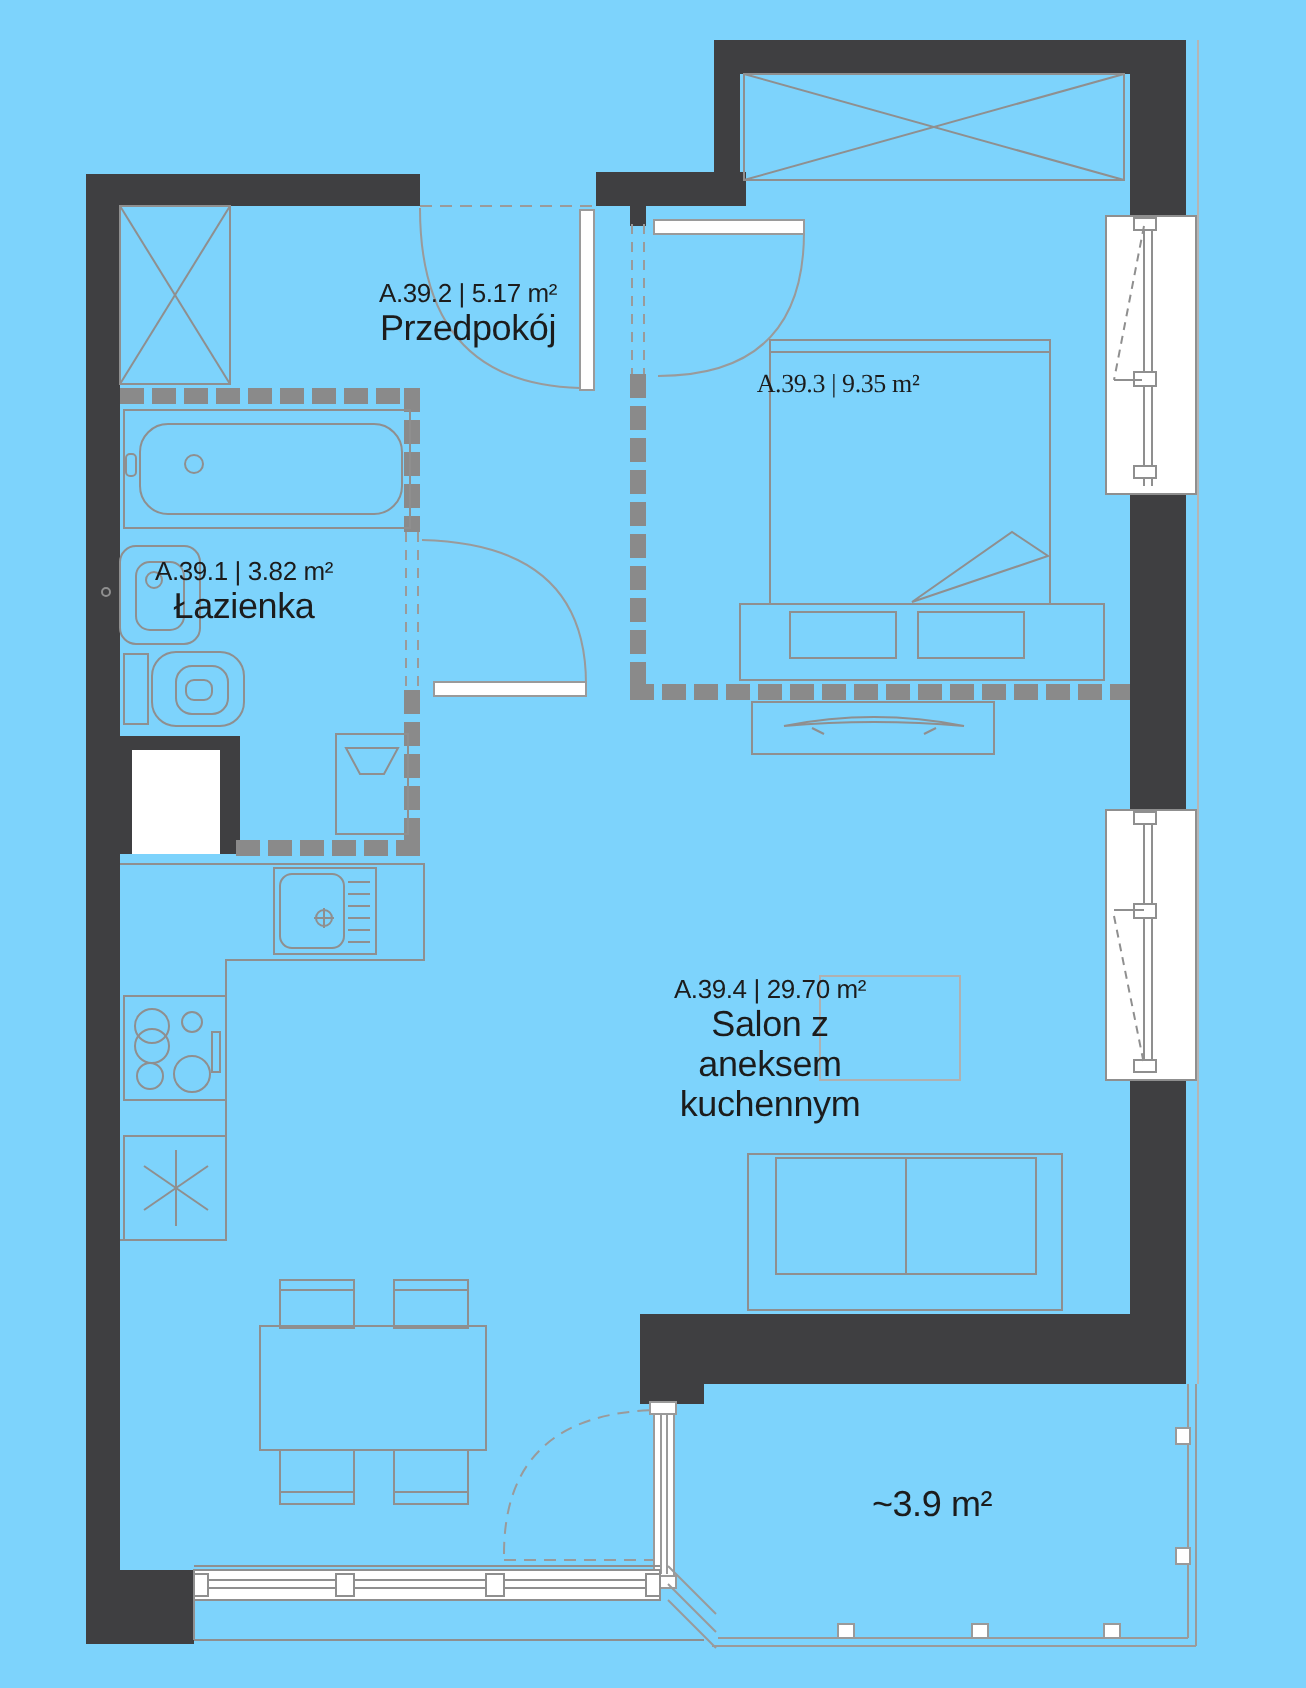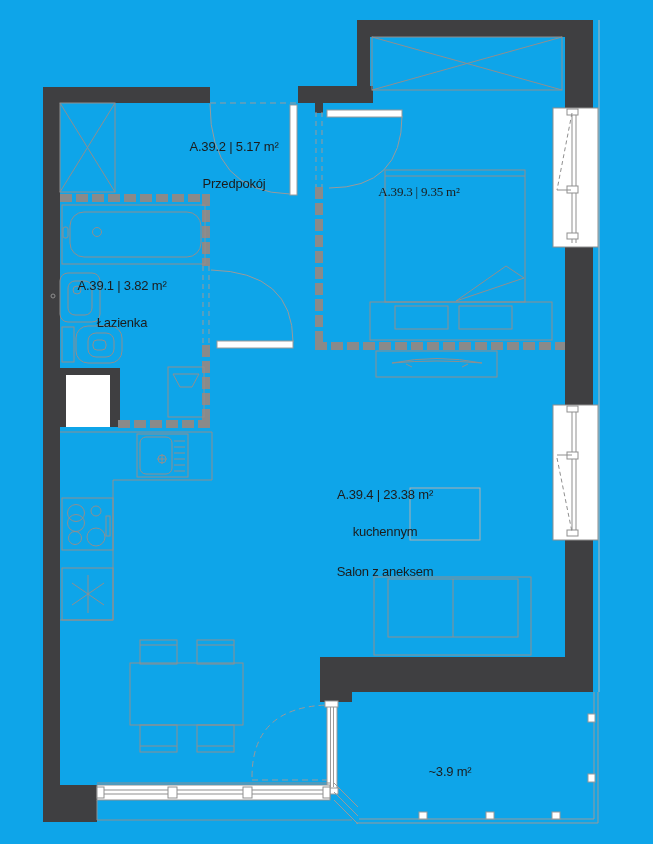--- a/index.html
+++ b/index.html
@@ -1,21 +1,21 @@
 <!DOCTYPE html>
 <html><head>
 <meta charset="utf-8">
 <style>
   html,body{margin:0;padding:0;background:#fff;}
-  #plan{position:relative;width:653px;height:844px;background:#0ea5e9;overflow:hidden;
+  #plan{position:relative;width:653px;height:844px;background:#7dd3fc;overflow:hidden;
         font-family:"Liberation Sans",sans-serif;}
   #plan svg{position:absolute;left:0;top:0;}
   .label{position:absolute;text-align:center;color:#1c1c1c;}
   .area{font-size:13px;line-height:15px;letter-spacing:-0.2px;}
-  .rname{font-size:13px;line-height:20px;letter-spacing:-0.2px;margin-top:20px;}
+  .rname{font-size:18px;line-height:20px;letter-spacing:-0.2px;}
 </style>
 </head>
 <body>
 
 <div id="plan">
 <svg width="653" height="844" viewBox="0 0 653 844">
 
   <g fill="#3f3f41" stroke="none">
     <rect x="43" y="87" width="17" height="698"></rect>
     <rect x="43" y="785" width="54" height="37"></rect>
@@ -208,21 +208,21 @@
   <div class="label" style="left:359px;top:184px;width:120px;font-family:Liberation Serif, serif;">
     <div class="area">A.39.3 | 9.35 m²</div>
   </div>
 
   <div class="label" style="left:62px;top:278px;width:120px;">
     <div class="area">A.39.1 | 3.82 m²</div>
     <div class="rname">Łazienka</div>
   </div>
 
   <div class="label" style="left:323px;top:487px;width:124px;">
-    <div class="area">A.39.4 | 23.38 m²</div>
+    <div class="area">A.39.4 | 29.70 m²</div>
+    <div class="rname">Salon z aneksem</div>
     <div class="rname">kuchennym</div>
-    <div class="rname">Salon z aneksem</div>
-  </div>
-
-  <div class="label" style="left:400px;top:742px;width:100px;">
+  </div>
+
+  <div class="label" style="left:416px;top:742px;width:100px;">
     <div class="rname">~3.9 m²</div>
   </div>
 </div>
 
 </body></html>

